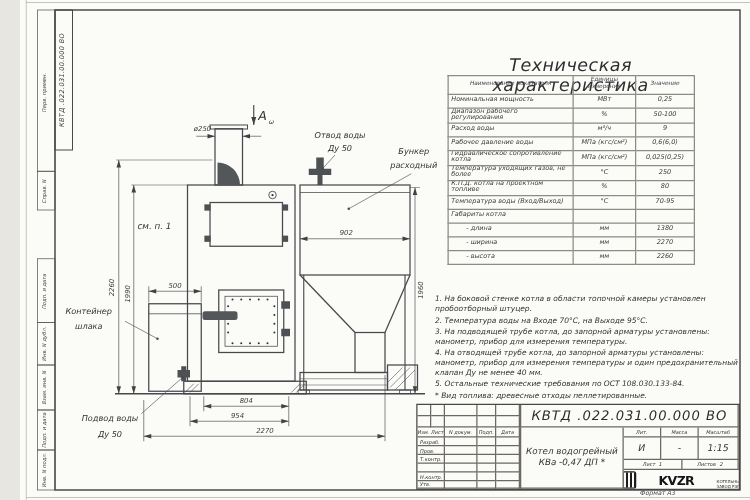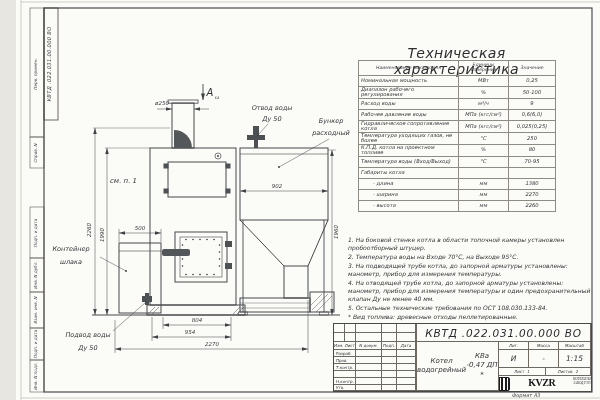--- a/index.html
+++ b/index.html
@@ -22,23 +22,23 @@
   .notes{position:absolute;left:348px;top:236px;width:248px;font-size:6px;line-height:1.33;color:#333336;}
   .notes p{margin:0 0 1px 0;}
   .fuel{margin-top:6px;}
   
   .tb{position:absolute;left:333px;top:323px;width:259px;height:69px;border:1px solid #4a4844;
       box-sizing:border-box;font-size:4px;color:#333336;}
   .tb .c{position:absolute;box-sizing:border-box;border-right:1px solid #6b6962;border-bottom:1px solid #6b6962;
          display:flex;align-items:center;justify-content:center;text-align:center;overflow:hidden;}
   .tb .left{justify-content:flex-start;padding-left:2px;}
   .desig{font-size:10.5px;letter-spacing:.8px;color:#2b2b2e;}
-  .nm2{flex-direction:row;font-size:7px;line-height:1.35;}
+  .nm2{flex-direction:column;font-size:7px;line-height:1.35;}
   .big{font-size:7.5px;}
-  .logo-wrap{display:flex;align-items:flex-start;gap:18px;font-family:Liberation Serif, serif;}
+  .logo-wrap{display:flex;align-items:flex-end;gap:18px;}
   .logo-icon{width:11px;height:12px;border-radius:2px;
      background:repeating-linear-gradient(90deg,#1c1c1e 0 2px,#fbfbf8 2px 3.5px);border:1px solid #1c1c1e;}
   .logo-txt{font-style:normal;font-weight:bold;font-size:10px;color:#141416;letter-spacing:-0.5px;}
   .logo-sub{font-size:3.2px;line-height:1.25;text-align:left;color:#2c2c2e;font-style:normal;}
   .fmt{position:absolute;left:512px;top:392px;font-size:5px;color:#4a4a4e;}
 </style>
 </head>
 <body>
 
 <div class="page">

